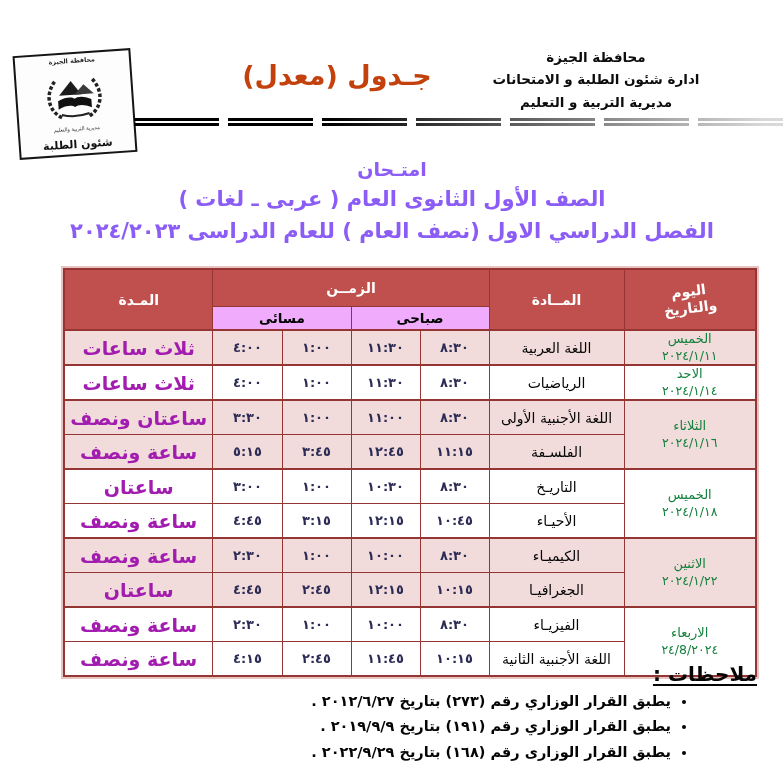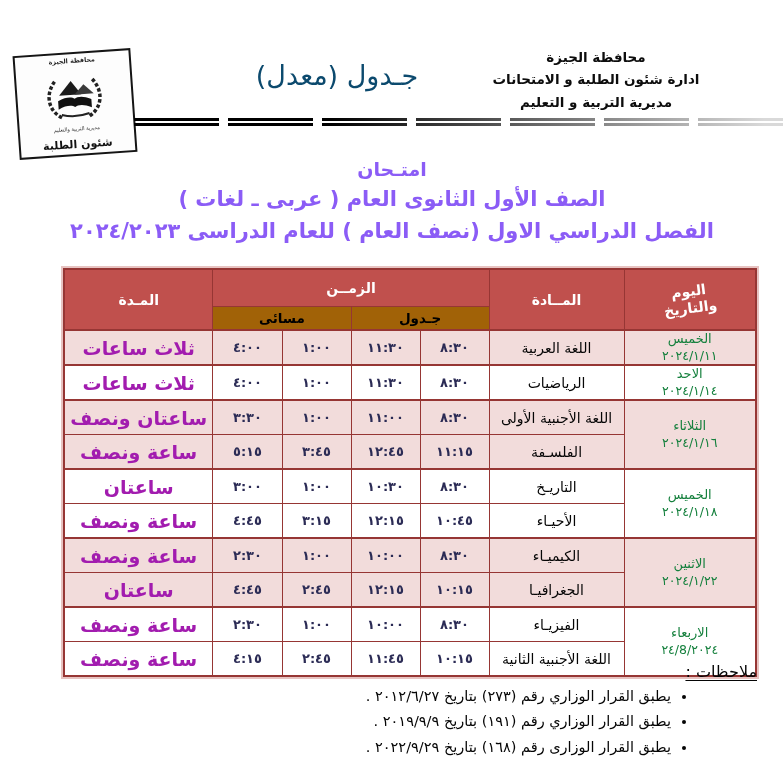--- a/index.html
+++ b/index.html
@@ -8,21 +8,21 @@
     font-family:"DejaVu Sans", sans-serif; direction:rtl; overflow:hidden;
   }
 
   
   .org-block {
     position:absolute; top:46px; left:420px; width:352px;
     text-align:center; font-weight:bold; font-size:13.5px; line-height:1.65; color:#0d0d0d;
   }
   .banner-title {
     position:absolute; top:60px; left:226px; width:222px;
-    text-align:center; font-weight:normal; font-size:27px; color:#0c4a6e;
+    text-align:center; font-weight:bold; font-size:27px; color:#c2410c;
     letter-spacing:1px;
   }
 
   
   .stamp {
     position:absolute; top:52px; left:16px; width:118px; height:104px;
     border:2.5px solid #151515; background:#fdfdfd; transform:rotate(-4deg);
     display:flex; flex-direction:column; align-items:center; justify-content:space-between;
     padding:3px 2px; box-sizing:border-box;
   }
@@ -52,36 +52,36 @@
   .schedule-table {
     position:absolute; top:268px; right:27px; width:692px;
     border-collapse:collapse; table-layout:fixed;
     border:2px solid #963634; box-shadow:0 0 0 2px #e7c3c1;
   }
   .schedule-table th, .schedule-table td {
     border:1px solid #963634; text-align:center; vertical-align:middle; padding:0 2px;
   }
   .head-main th { background:#C0504D; color:#ffffff; font-weight:bold; font-size:14px; height:36px; }
   th.th-day span { display:inline-block; white-space:pre-line; transform:rotate(-7deg); line-height:1.2; }
-  .head-sub th { background:#a16207; color:#000; font-weight:bold; font-size:13.5px; height:22px; border-bottom-width:2px; }
+  .head-sub th { background:#f0abfc; color:#000; font-weight:bold; font-size:13.5px; height:22px; border-bottom-width:2px; }
   .schedule-table tbody td { height:33px; }
   tr.row-pink td { background:#F2DCDB; }
   tr.row-white td { background:#ffffff; }
   tr.group-start td { border-top-width:2px; }
   .cell-day { color:#15803d; font-size:13px; line-height:1.3; font-weight:500;margin-left:29px; }
   .cell-day .date-line { font-size:12.5px; }
   .cell-subject { font-weight:normal; color:#050505; font-size:14px; }
   .cell-time { color:#2B2B55; font-size:13px; font-weight:bold; }
   .cell-duration { font-weight:bold; color:#a21caf; font-size:19px; }
 
   
   .notes { position:absolute; top:662px; right:27px; width:560px; text-align:right; color:#050505; }
-  .notes-title { font-size:16px; font-weight:normal; text-decoration:underline; text-underline-offset:3px; }
+  .notes-title { font-size:20px; font-weight:bold; text-decoration:underline; text-underline-offset:3px; }
   .notes-list { margin:4px 0 0 0; padding:0 86px 0 0; list-style:disc; }
-  .notes-list li { font-size:14.5px; font-weight:normal; margin-top:5px; line-height:1.4; }
+  .notes-list li { font-size:14.5px; font-weight:bold; margin-top:5px; line-height:1.4; }
 </style>
 </head>
 <body>
 
 <div class="page">
 
   <div class="stamp">
     <div class="stamp-top">محافظة الجيزة</div>
     <svg width="78" height="50" viewBox="0 0 100 72">
       <path d="M30,66 C10,54 8,30 24,12" fill="none" stroke="#222" stroke-width="5" stroke-dasharray="5 3"></path>
@@ -127,21 +127,21 @@
     </colgroup>
     <thead>
       <tr class="head-main">
         <th rowspan="2" class="th-day"><span>اليوم
 والتاريخ</span></th>
         <th rowspan="2">المــادة</th>
         <th colspan="4">الزمــن</th>
         <th rowspan="2">المـدة</th>
       </tr>
       <tr class="head-sub">
-        <th colspan="2">جـدول</th>
+        <th colspan="2">صباحى</th>
         <th colspan="2">مسائى</th>
       </tr>
     </thead>
     <tbody>
         <tr class="row-pink group-start">
           <td rowspan="1" class="cell-day">
             <div>الخميس</div>
             <div class="date-line">٢٠٢٤/١/١١</div>
           </td>
           <td class="cell-subject">اللغة العربية</td>

